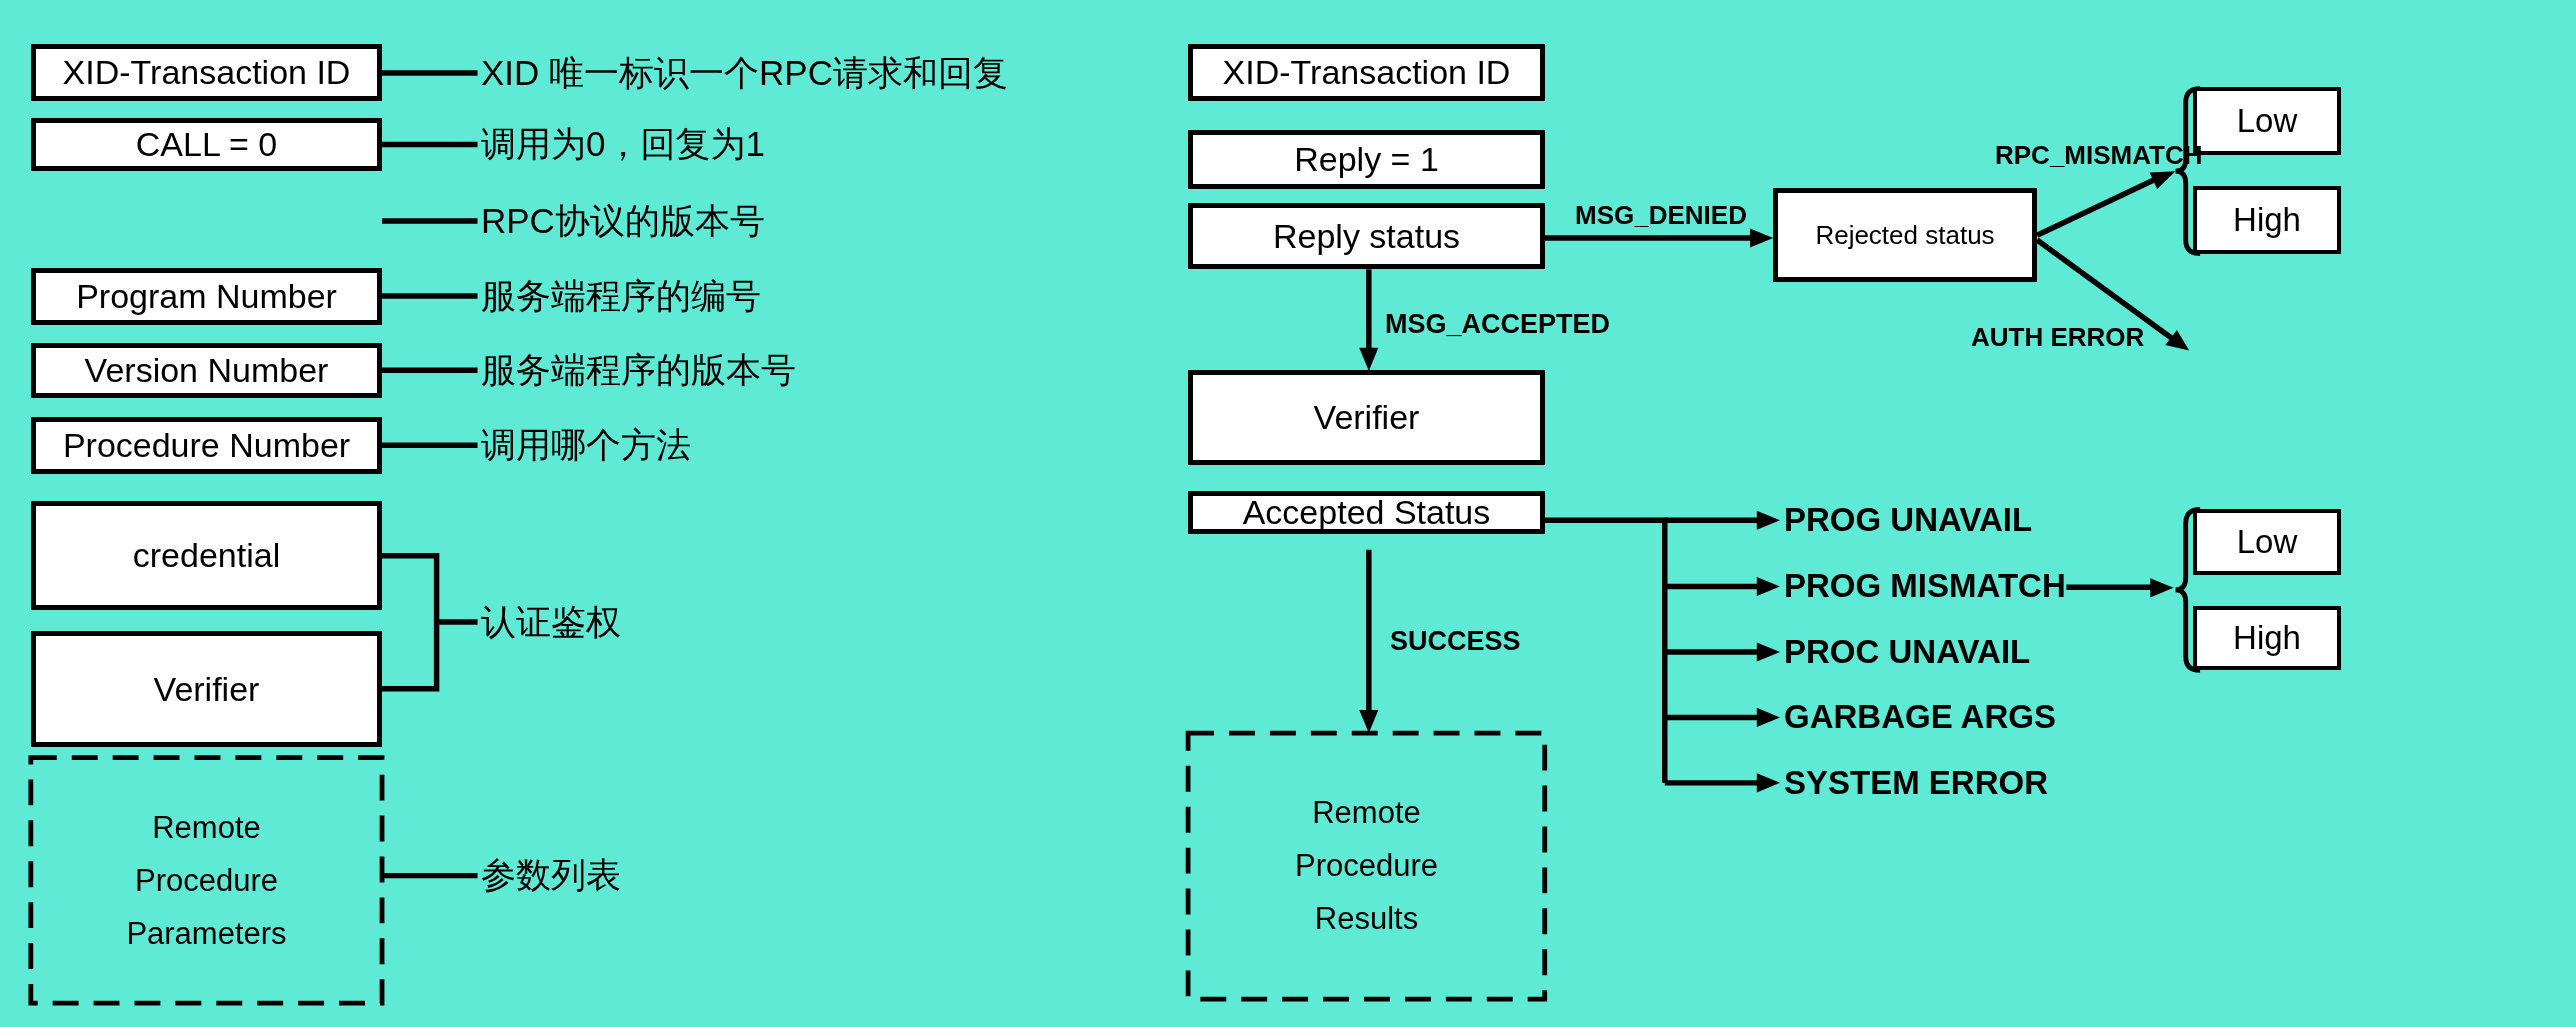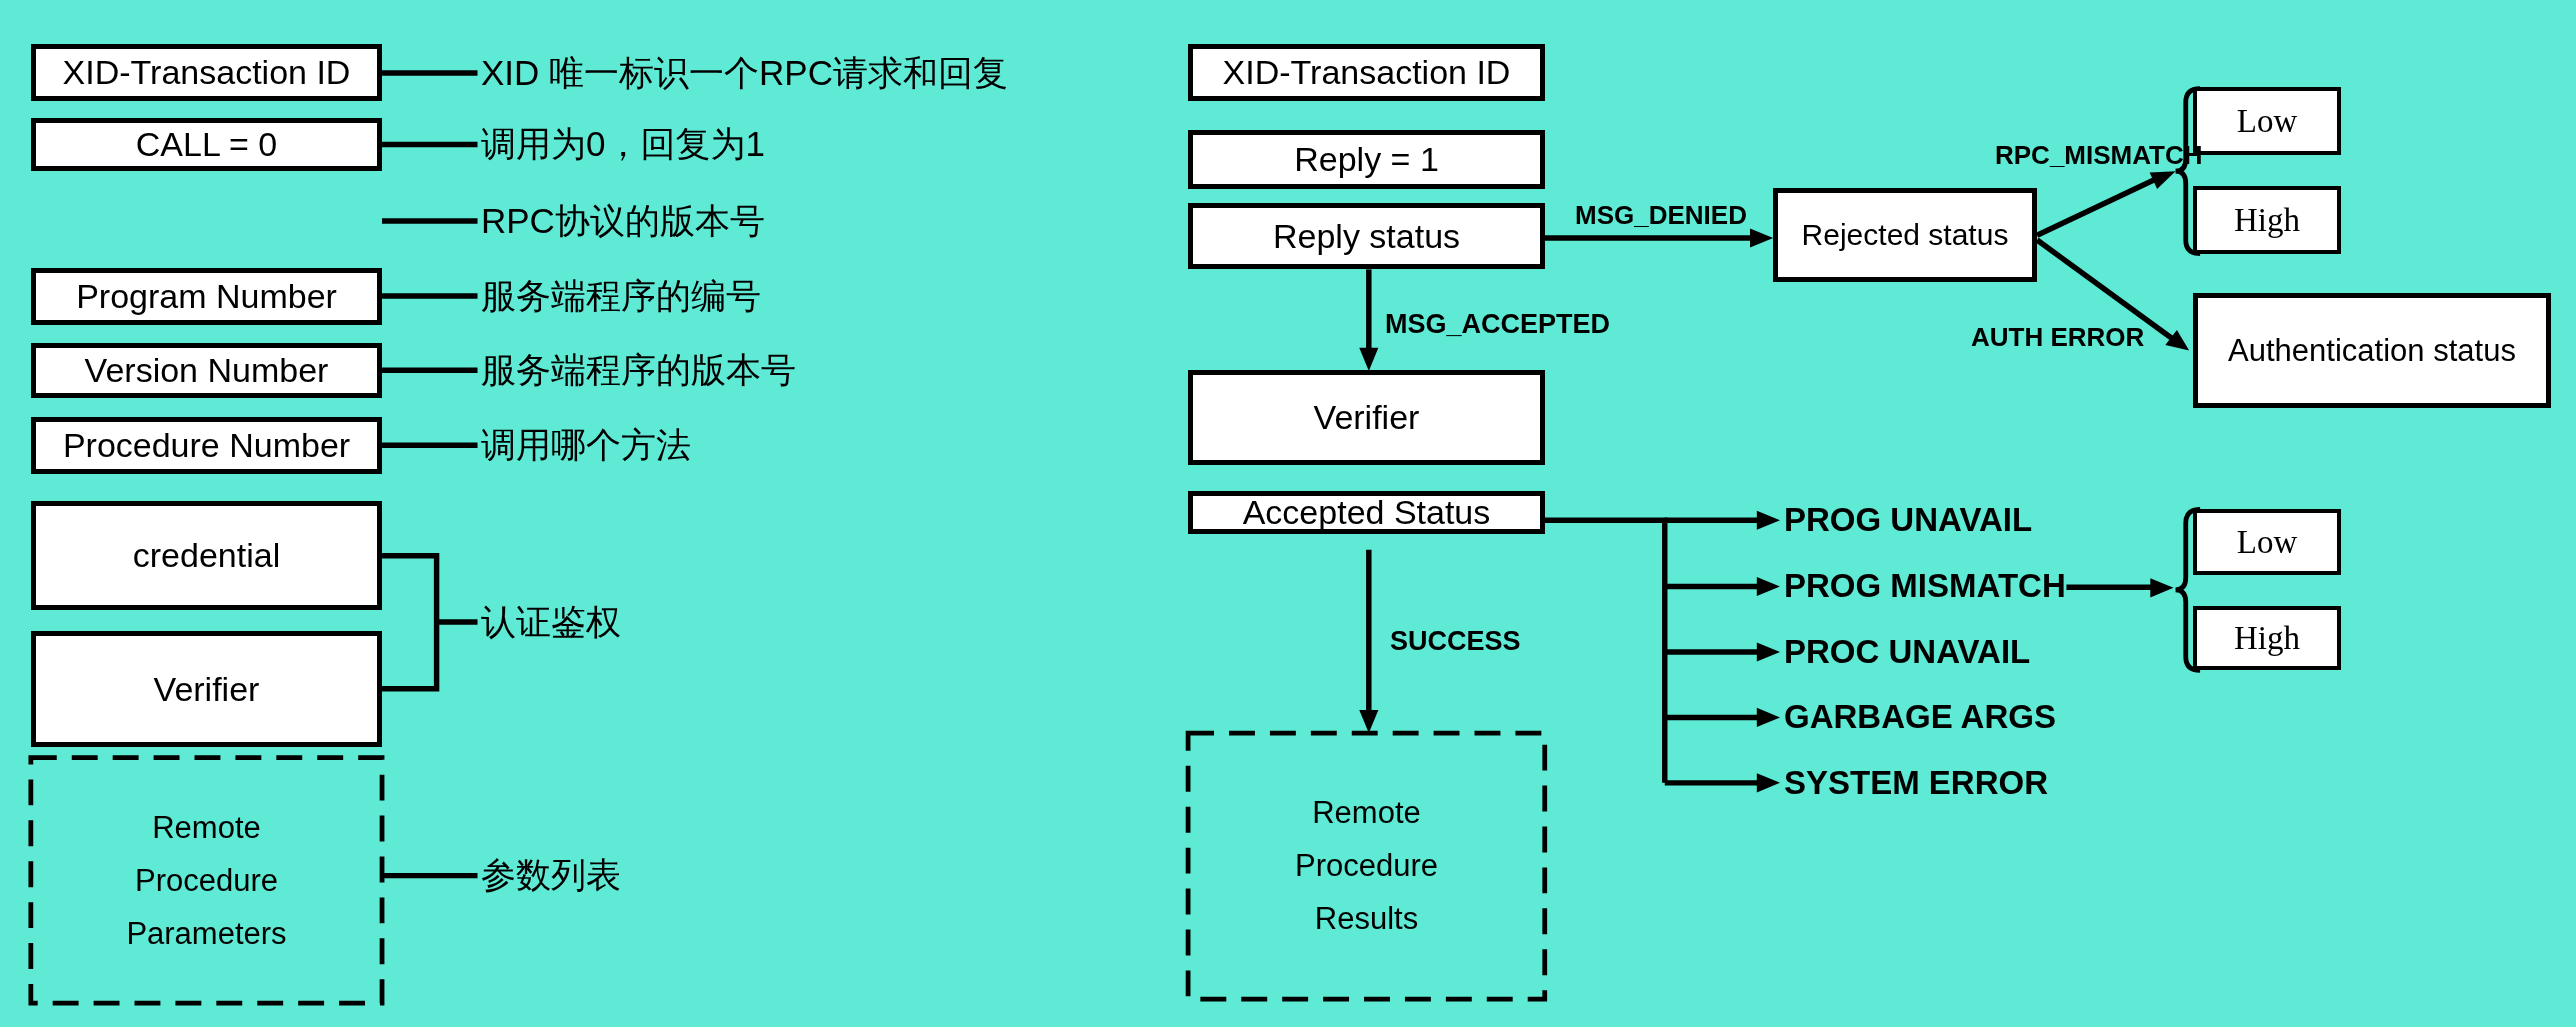--- a/index.html
+++ b/index.html
@@ -11,22 +11,22 @@
     color:#000;
     overflow:hidden;
   }
   svg.wires { position:absolute; left:0; top:0; width:2576px; height:1027px; }
   .box {
     position:absolute; box-sizing:border-box;
     border:5.5px solid #000; background:#fff;
     display:flex; align-items:center; justify-content:center;
     font-size:34px; white-space:nowrap; text-align:center;
   }
-  .box.small { border-width:4.8px; font-size:33px;font-family:Liberation Serif, serif; }
-  .box.rej   { border-width:5.5px; font-size:30px; }
+  .box.small { border-width:4.8px; font-size:33px; }
+  .box.rej   { border-width:5.5px; font-size:26px; }
   .box.auth  { border-width:5.5px; font-size:31px; }
   .lbl { position:absolute; white-space:nowrap; }
   .cn  { font-size:35px; height:50px; line-height:50px; }
   .edge { font-weight:bold; font-size:26px; text-align:center; }
   .edge.big { font-size:27px; }
   .err { font-weight:bold; font-size:33px; height:42px; line-height:42px; }
   .stack {
     position:absolute; display:flex; flex-direction:column;
     align-items:center; justify-content:flex-end;
     font-size:31px; line-height:53px; text-align:center; white-space:nowrap;
@@ -147,23 +147,20 @@
 
   <div class="stack" style="left:1188px; top:786px; width:357px;">
     <span>Remote</span>
     <span>Procedure</span>
     <span>Results</span>
   </div>
 
   <div class="box rej" style="left:1773px; top:188px; width:264px; height:94px;">
       <span>Rejected status</span>
     </div>
-  <div class="box auth" style="left:2193px; top:293px; width:358px; height:115px;">
-      <span>Authentication status</span>
-    </div>
 
   <div class="box small" style="left:2193px; top:87px; width:148px; height:68px;">
       <span>Low</span>
     </div>
   <div class="box small" style="left:2193px; top:186px; width:148px; height:68px;">
       <span>High</span>
     </div>
 
   <div class="box small" style="left:2193px; top:509px; width:148px; height:66px;">
       <span>Low</span>

